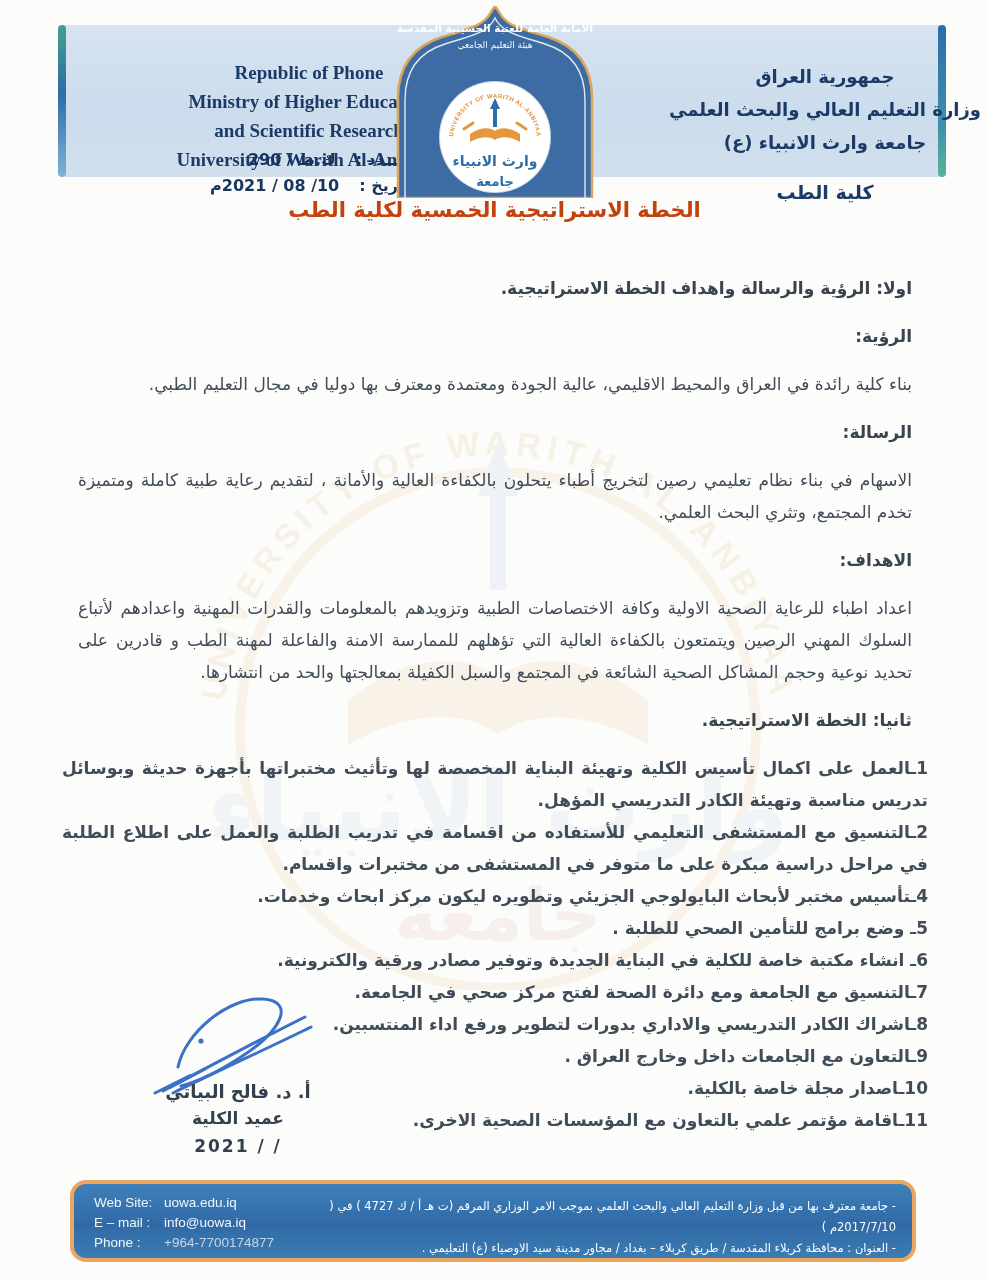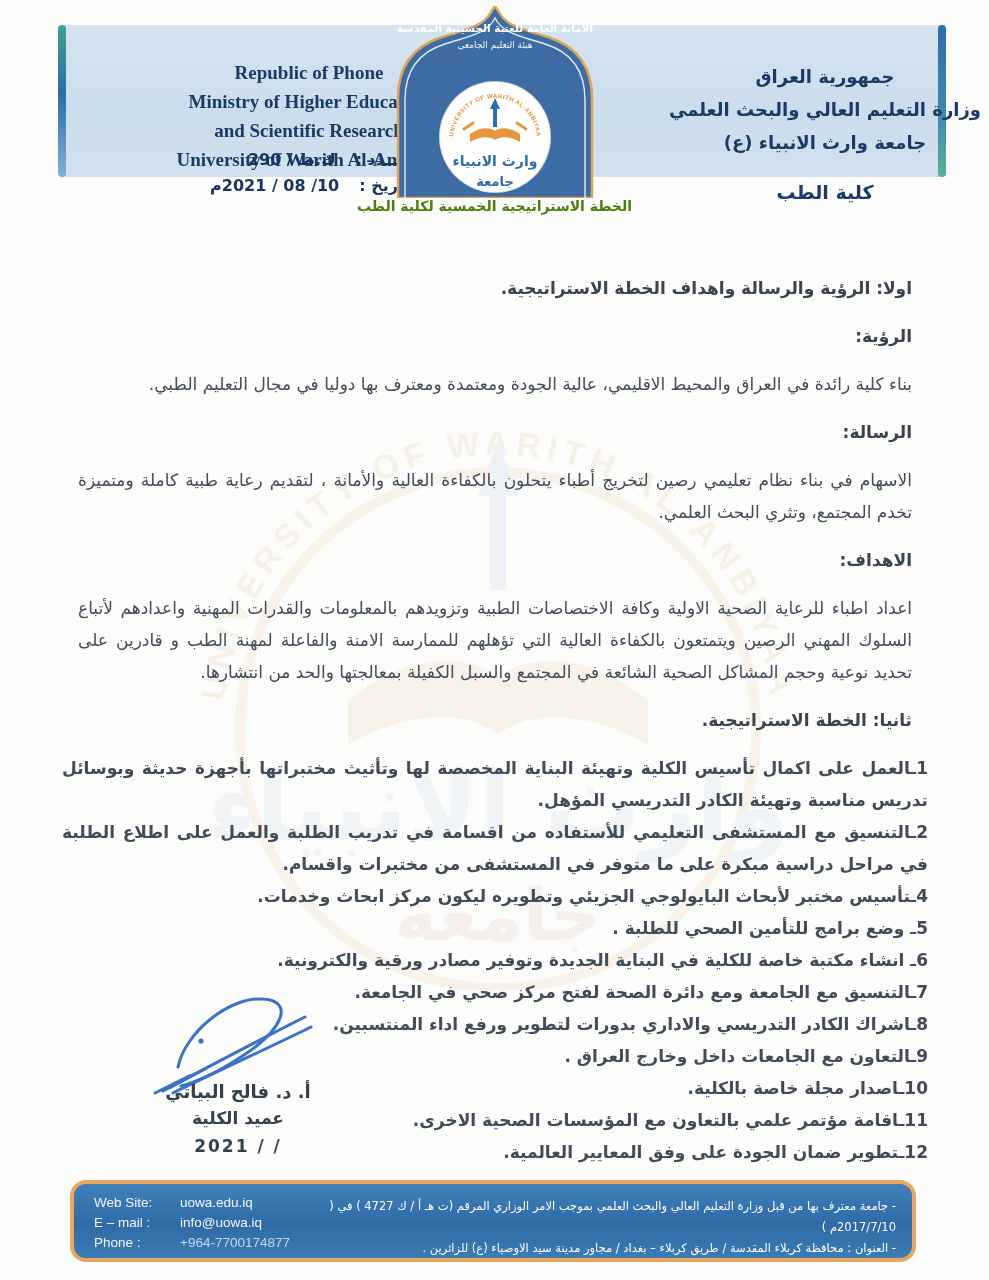--- a/index.html
+++ b/index.html
@@ -48,21 +48,21 @@
   }
   .logo-circle{
     position:absolute;left:60px;top:76px;width:110px;height:110px;border-radius:50%;
     background:#ffffff;box-shadow:0 0 0 1px #cdd8e2;overflow:hidden;
   }
   
   .watermark{position:absolute;left:128px;top:400px;width:740px;height:590px;opacity:0.12;pointer-events:none;}
   
   .doc-title{
     position:absolute;left:0;top:198px;width:989px;text-align:center;direction:rtl;
-    font-size:14px;font-weight:bold;color:#4d7c0f;
+    font-size:21px;font-weight:bold;color:#c2410c;
   }
   .body-text{
     position:absolute;left:62px;top:256px;width:866px;direction:rtl;
     font-size:17px;line-height:32px;text-align:justify;color:#414c59;
   }
   .body-text .hd{font-weight:bold;color:#39444f;}
   .body-text p{margin:16px;}
   .body-text .item{margin:0;font-weight:bold;}
   
   .signature{position:absolute;left:118px;top:975px;width:240px;text-align:center;}
@@ -73,21 +73,21 @@
   
   .footer{
     position:absolute;left:70px;top:1180px;width:846px;height:82px;
     background:linear-gradient(180deg,#3f80ba 0%,#306aa6 55%,#3c7cb4 100%);
     border:4px solid #eaa75f;border-radius:16px;box-sizing:border-box;
   }
   .footer-left{
     position:absolute;left:20px;top:9px;color:#f2f7fb;
     font-family:"Liberation Sans",sans-serif;font-size:13.5px;line-height:20px;
   }
-  .footer-left .frow{display:flex;gap:22px;}
+  .footer-left .frow{display:flex;gap:6px;}
   .footer-left .flab{min-width:64px;display:inline-block;}
   .footer-left .faded{opacity:.75;}
   .footer-right{
     position:absolute;right:16px;top:12px;width:568px;direction:rtl;text-align:right;
     color:#fdfdfd;font-size:11.5px;line-height:21px;
   }
 </style>
 </head>
 <body>
 
@@ -175,21 +175,20 @@
     <p class="item">1ـالعمل على اكمال تأسيس الكلية وتهيئة البناية المخصصة لها وتأثيث مختبراتها بأجهزة حديثة وبوسائل تدريس مناسبة وتهيئة الكادر التدريسي المؤهل.</p>
     <p class="item">2ـالتنسيق مع المستشفى التعليمي للأستفاده من اقسامة في تدريب الطلبة والعمل على اطلاع الطلبة في مراحل دراسية مبكرة على ما متوفر في المستشفى من مختبرات واقسام.</p>
     <p class="item">4ـتأسيس مختبر لأبحاث البايولوجي الجزيئي وتطويره ليكون مركز ابحاث وخدمات.</p>
     <p class="item">5ـ وضع برامج للتأمين الصحي للطلبة .</p>
     <p class="item">6ـ انشاء مكتبة خاصة للكلية في البناية الجديدة وتوفير مصادر ورقية والكترونية.</p>
     <p class="item">7ـالتنسيق مع الجامعة ومع دائرة الصحة لفتح مركز صحي في الجامعة.</p>
     <p class="item">8ـاشراك الكادر التدريسي والاداري بدورات لتطوير ورفع اداء المنتسبين.</p>
     <p class="item">9ـالتعاون مع الجامعات داخل وخارج العراق .</p>
     <p class="item">10ـاصدار مجلة خاصة بالكلية.</p>
     <p class="item">11ـاقامة مؤتمر علمي بالتعاون مع المؤسسات الصحية الاخرى.</p>
-    <p class="item">12ـتطوير ضمان الجودة على وفق المعايير العالمية.</p>
   </div>
 
   <div class="signature">
     <svg width="210" height="120" viewBox="0 0 210 120" aria-hidden="true">
       <g fill="none" stroke="#3b72c8" stroke-width="3" stroke-linecap="round">
         <path d="M45,92 C52,58 95,22 130,24 C162,26 150,55 108,82 C85,97 63,107 48,111"></path>
         <path d="M30,116 C75,92 140,58 172,42"></path>
         <path d="M40,118 C85,96 150,66 178,52"></path>
         <path d="M22,118 L58,100 L36,113 L72,94"></path>
       </g>
@@ -210,17 +209,17 @@
         <span class="flab">E – mail :</span>
         <span>info@uowa.iq</span>
       </div>
       <div class="frow">
         <span class="flab">Phone    :</span>
         <span class="faded">+964-7700174877</span>
       </div>
     </div>
     <div class="footer-right">
       <div>- جامعة معترف بها من قبل وزارة التعليم العالي والبحث العلمي بموجب الامر الوزاري  المرقم (ت هـ أ / ك 4727 ) في ( 2017/7/10م )</div>
-      <div>- العنوان : محافظة كربلاء المقدسة / طريق كربلاء – بغداد / مجاور مدينة سيد الاوصياء (ع) للزائرين .</div>
+      <div>- العنوان : محافظة كربلاء المقدسة / طريق كربلاء – بغداد / مجاور مدينة سيد الاوصياء (ع) التعليمي .</div>
     </div>
   </div>
 
 </div>
 
 </body></html>

